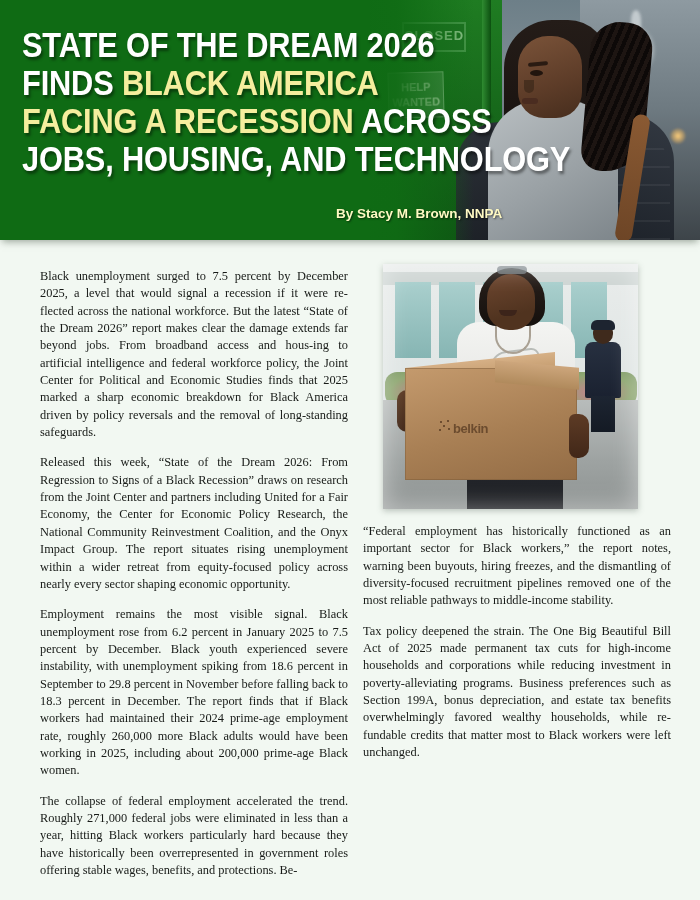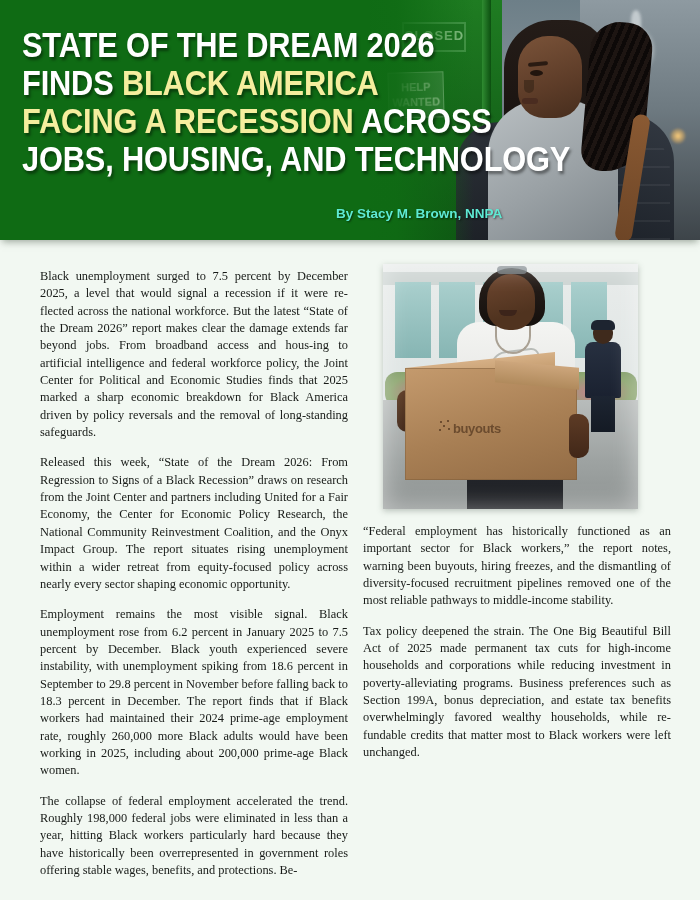--- a/index.html
+++ b/index.html
@@ -183,21 +183,21 @@
     transform-origin: left center;
     text-shadow: 2px 3px 3px rgba(0,0,0,0.42);
   }
   .hl-accent { color: #f5ee9e; }
 
   .byline {
     position: absolute;
     left: 336px;
     top: 206px;
     z-index: 5;
-    color: #5eead4;
+    color: #fef9c3;
     font-family: "Liberation Sans", sans-serif;
     font-weight: 700;
     font-size: 13.5px;
     text-shadow: 1px 1px 2px rgba(0,0,0,0.55);
   }
 
   
   .article {
     position: absolute;
     left: 0;
@@ -403,21 +403,21 @@
 
   <div class="byline">By Stacy M. Brown, NNPA</div>
 </div>
 
 <div class="article">
 
   <div class="col col-left">
     <p>Black unemployment surged to 7.5 percent by December 2025, a level that would signal a recession if it were re-flected across the national workforce. But the latest “State of the Dream 2026” report makes clear the damage extends far beyond jobs. From broadband access and hous-ing to artificial intelligence and federal workforce policy, the Joint Center for Political and Economic Studies finds that 2025 marked a sharp economic breakdown for Black America driven by policy reversals and the removal of long-standing safeguards.</p>
     <p>Released this week, “State of the Dream 2026: From Regression to Signs of a Black Recession” draws on research from the Joint Center and partners including United for a Fair Economy, the Center for Economic Policy Research, the National Community Reinvestment Coalition, and the Onyx Impact Group. The report situates rising unemployment within a wider retreat from equity-focused policy across nearly every sector shaping economic opportunity.</p>
     <p>Employment remains the most visible signal. Black unemployment rose from 6.2 percent in January 2025 to 7.5 percent by December. Black youth experienced severe instability, with unemployment spiking from 18.6 percent in September to 29.8 percent in November before falling back to 18.3 percent in December. The report finds that if Black workers had maintained their 2024 prime-age employment rate, roughly 260,000 more Black adults would have been working in 2025, including about 200,000 prime-age Black women.</p>
-    <p>The collapse of federal employment accelerated the trend. Roughly 198,000 federal jobs were eliminated in less than a year, hitting Black workers particularly hard because they have historically been overrepresented in government roles offering stable wages, benefits, and protections. Be-</p>
+    <p>The collapse of federal employment accelerated the trend. Roughly 271,000 federal jobs were eliminated in less than a year, hitting Black workers particularly hard because they have historically been overrepresented in government roles offering stable wages, benefits, and protections. Be-</p>
   </div>
 
   <div class="col col-right">
 
     <div class="photo-figure">
       <div class="pf-bld"></div>
       <div class="pf-ledge"></div>
       <div class="pf-win" style="left:12px;width:36px;"></div>
       <div class="pf-win" style="left:56px;width:36px;"></div>
       <div class="pf-win" style="left:100px;width:36px;"></div>
@@ -441,21 +441,21 @@
       <div class="pf-woman-hair"></div>
       <div class="pf-woman-head"></div>
       <div class="pf-glasses"></div>
       <div class="pf-smile"></div>
 
       <div class="pf-hand-l"></div>
       <div class="pf-flap-a"></div>
       <div class="pf-box"></div>
       <div class="pf-flap-b"></div>
       <div class="pf-logo-dots"></div>
-      <div class="pf-logo">buyouts</div>
+      <div class="pf-logo">belkin</div>
       <div class="pf-hand-r"></div>
 
       <div class="pf-vignette"></div>
     </div>
 
     <p>“Federal employment has historically functioned as an important sector for Black workers,” the report notes, warning been buyouts, hiring freezes, and the dismantling of diversity-focused recruitment pipelines removed one of the most reliable pathways to middle-income stability.</p>
     <p>Tax policy deepened the strain. The One Big Beautiful Bill Act of 2025 made permanent tax cuts for high-income households and corporations while reducing investment in poverty-alleviating programs. Business preferences such as Section 199A, bonus depreciation, and estate tax benefits overwhelmingly favored wealthy households, while re-fundable credits that matter most to Black workers were left unchanged.</p>
   </div>
 </div>
 

